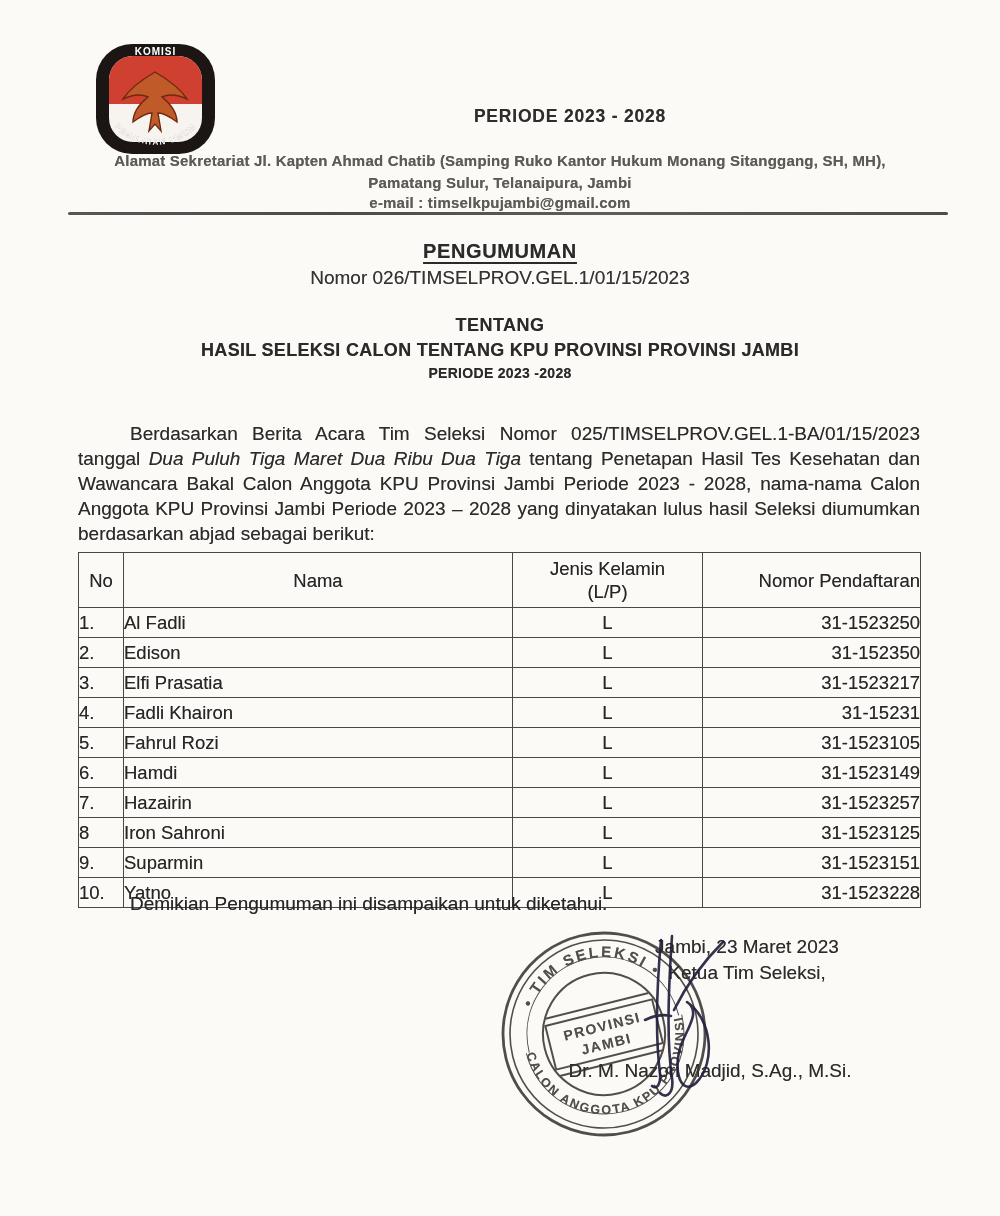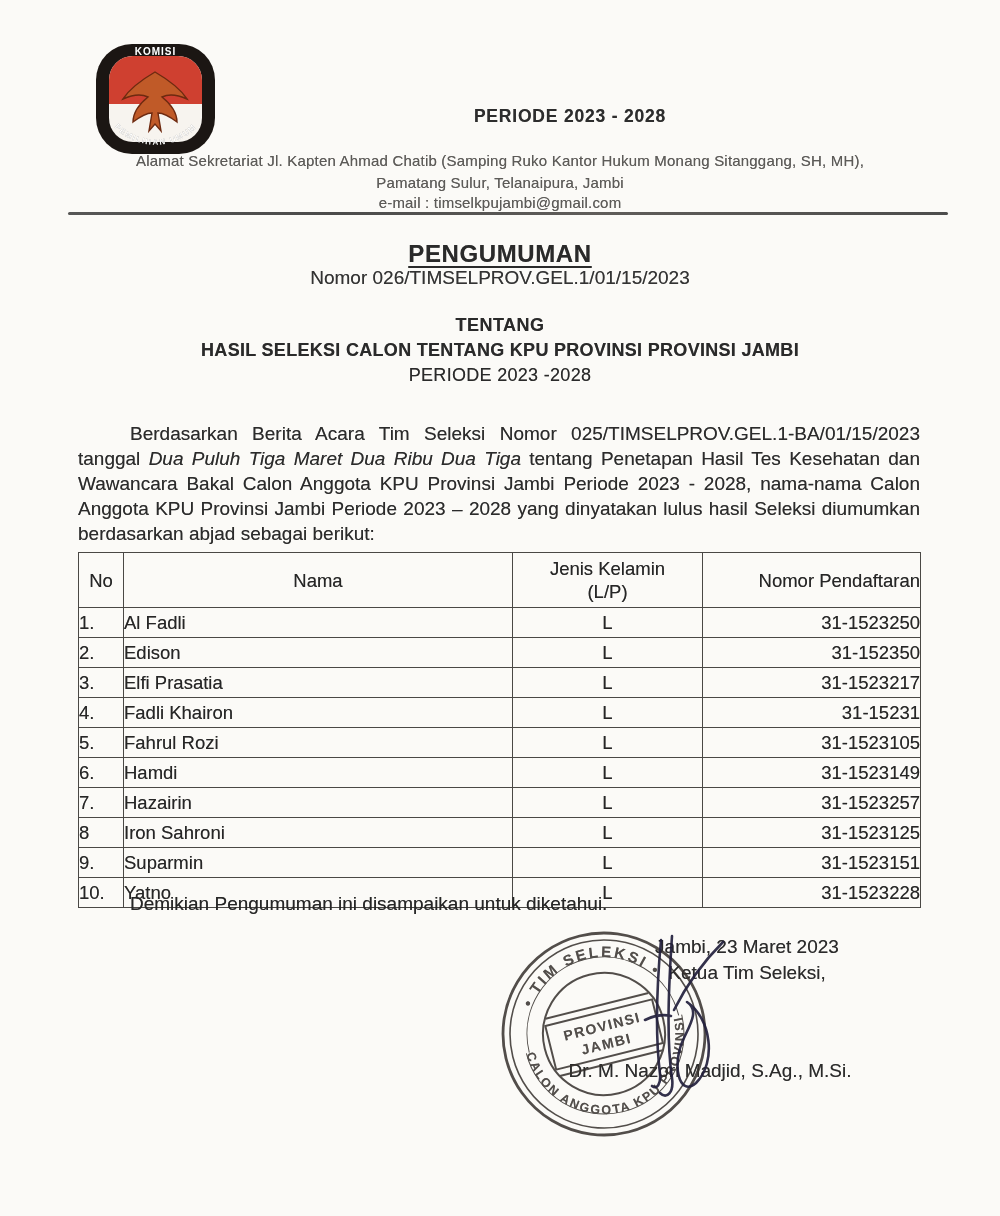--- a/index.html
+++ b/index.html
@@ -12,36 +12,36 @@
     color:#2a2a2a;
     overflow:hidden;
     text-shadow:0 0 0.6px rgba(45,45,45,.55);
   }
   .abs{position:absolute;}
   .center{text-align:center;}
 
   
   .org-title{left:195px;right:55px;top:74px;font-size:21.5px;font-weight:bold;letter-spacing:.4px;color:#222;}
   .org-period{left:195px;right:55px;top:106px;font-size:17.5px;font-weight:bold;letter-spacing:.8px;color:#2d2d2d;}
-  .addr{left:30px;right:30px;font-size:15px;color:#5d5b58;letter-spacing:.2px;}
+  .addr{left:30px;right:30px;font-size:15px;color:#5d5b58;letter-spacing:.2px;font-weight:bold;}
   .addr1{top:152px;}
   .addr2{top:174px;}
   .addr3{top:194px;}
   .rule{left:68px;width:880px;top:212px;height:3px;
         background:linear-gradient(90deg,#3a3a3a 0%,#2c2c2c 30%,#44413e 60%,#2e2e2e 100%);
         border-radius:2px;opacity:.85;}
 
   
-  .h-pengumuman{left:0;right:0;top:240px;font-size:24px;font-weight:bold;letter-spacing:.6px;
+  .h-pengumuman{left:0;right:0;top:240px;font-size:20px;font-weight:bold;letter-spacing:.6px;
                 }
   .h-pengumuman span{text-decoration:underline;text-underline-offset:4px;text-decoration-thickness:2px;}
   .h-nomor{left:0;right:0;top:267px;font-size:19px;color:#333;}
   .h-tentang{left:0;right:0;top:315px;font-size:18px;font-weight:bold;letter-spacing:.5px;}
   .h-hasil{left:0;right:0;top:340px;font-size:18px;font-weight:bold;letter-spacing:.3px;}
-  .h-periode{left:0;right:0;top:365px;font-size:18px;font-weight:normal;letter-spacing:.3px;}
+  .h-periode{left:0;right:0;top:365px;font-size:14px;font-weight:bold;letter-spacing:.3px;}
 
   
   .para{left:78px;width:842px;top:402px;font-size:19px;line-height:25px;
         text-align:justify;text-indent:52px;color:#2b2b2b;}
 
   
   .tbl-wrap{left:78px;top:552px;width:833px;}
   table.results{border-collapse:collapse;width:100%;table-layout:fixed;}
   table.results th,table.results td{
     border:1.6px solid #4a4845;

